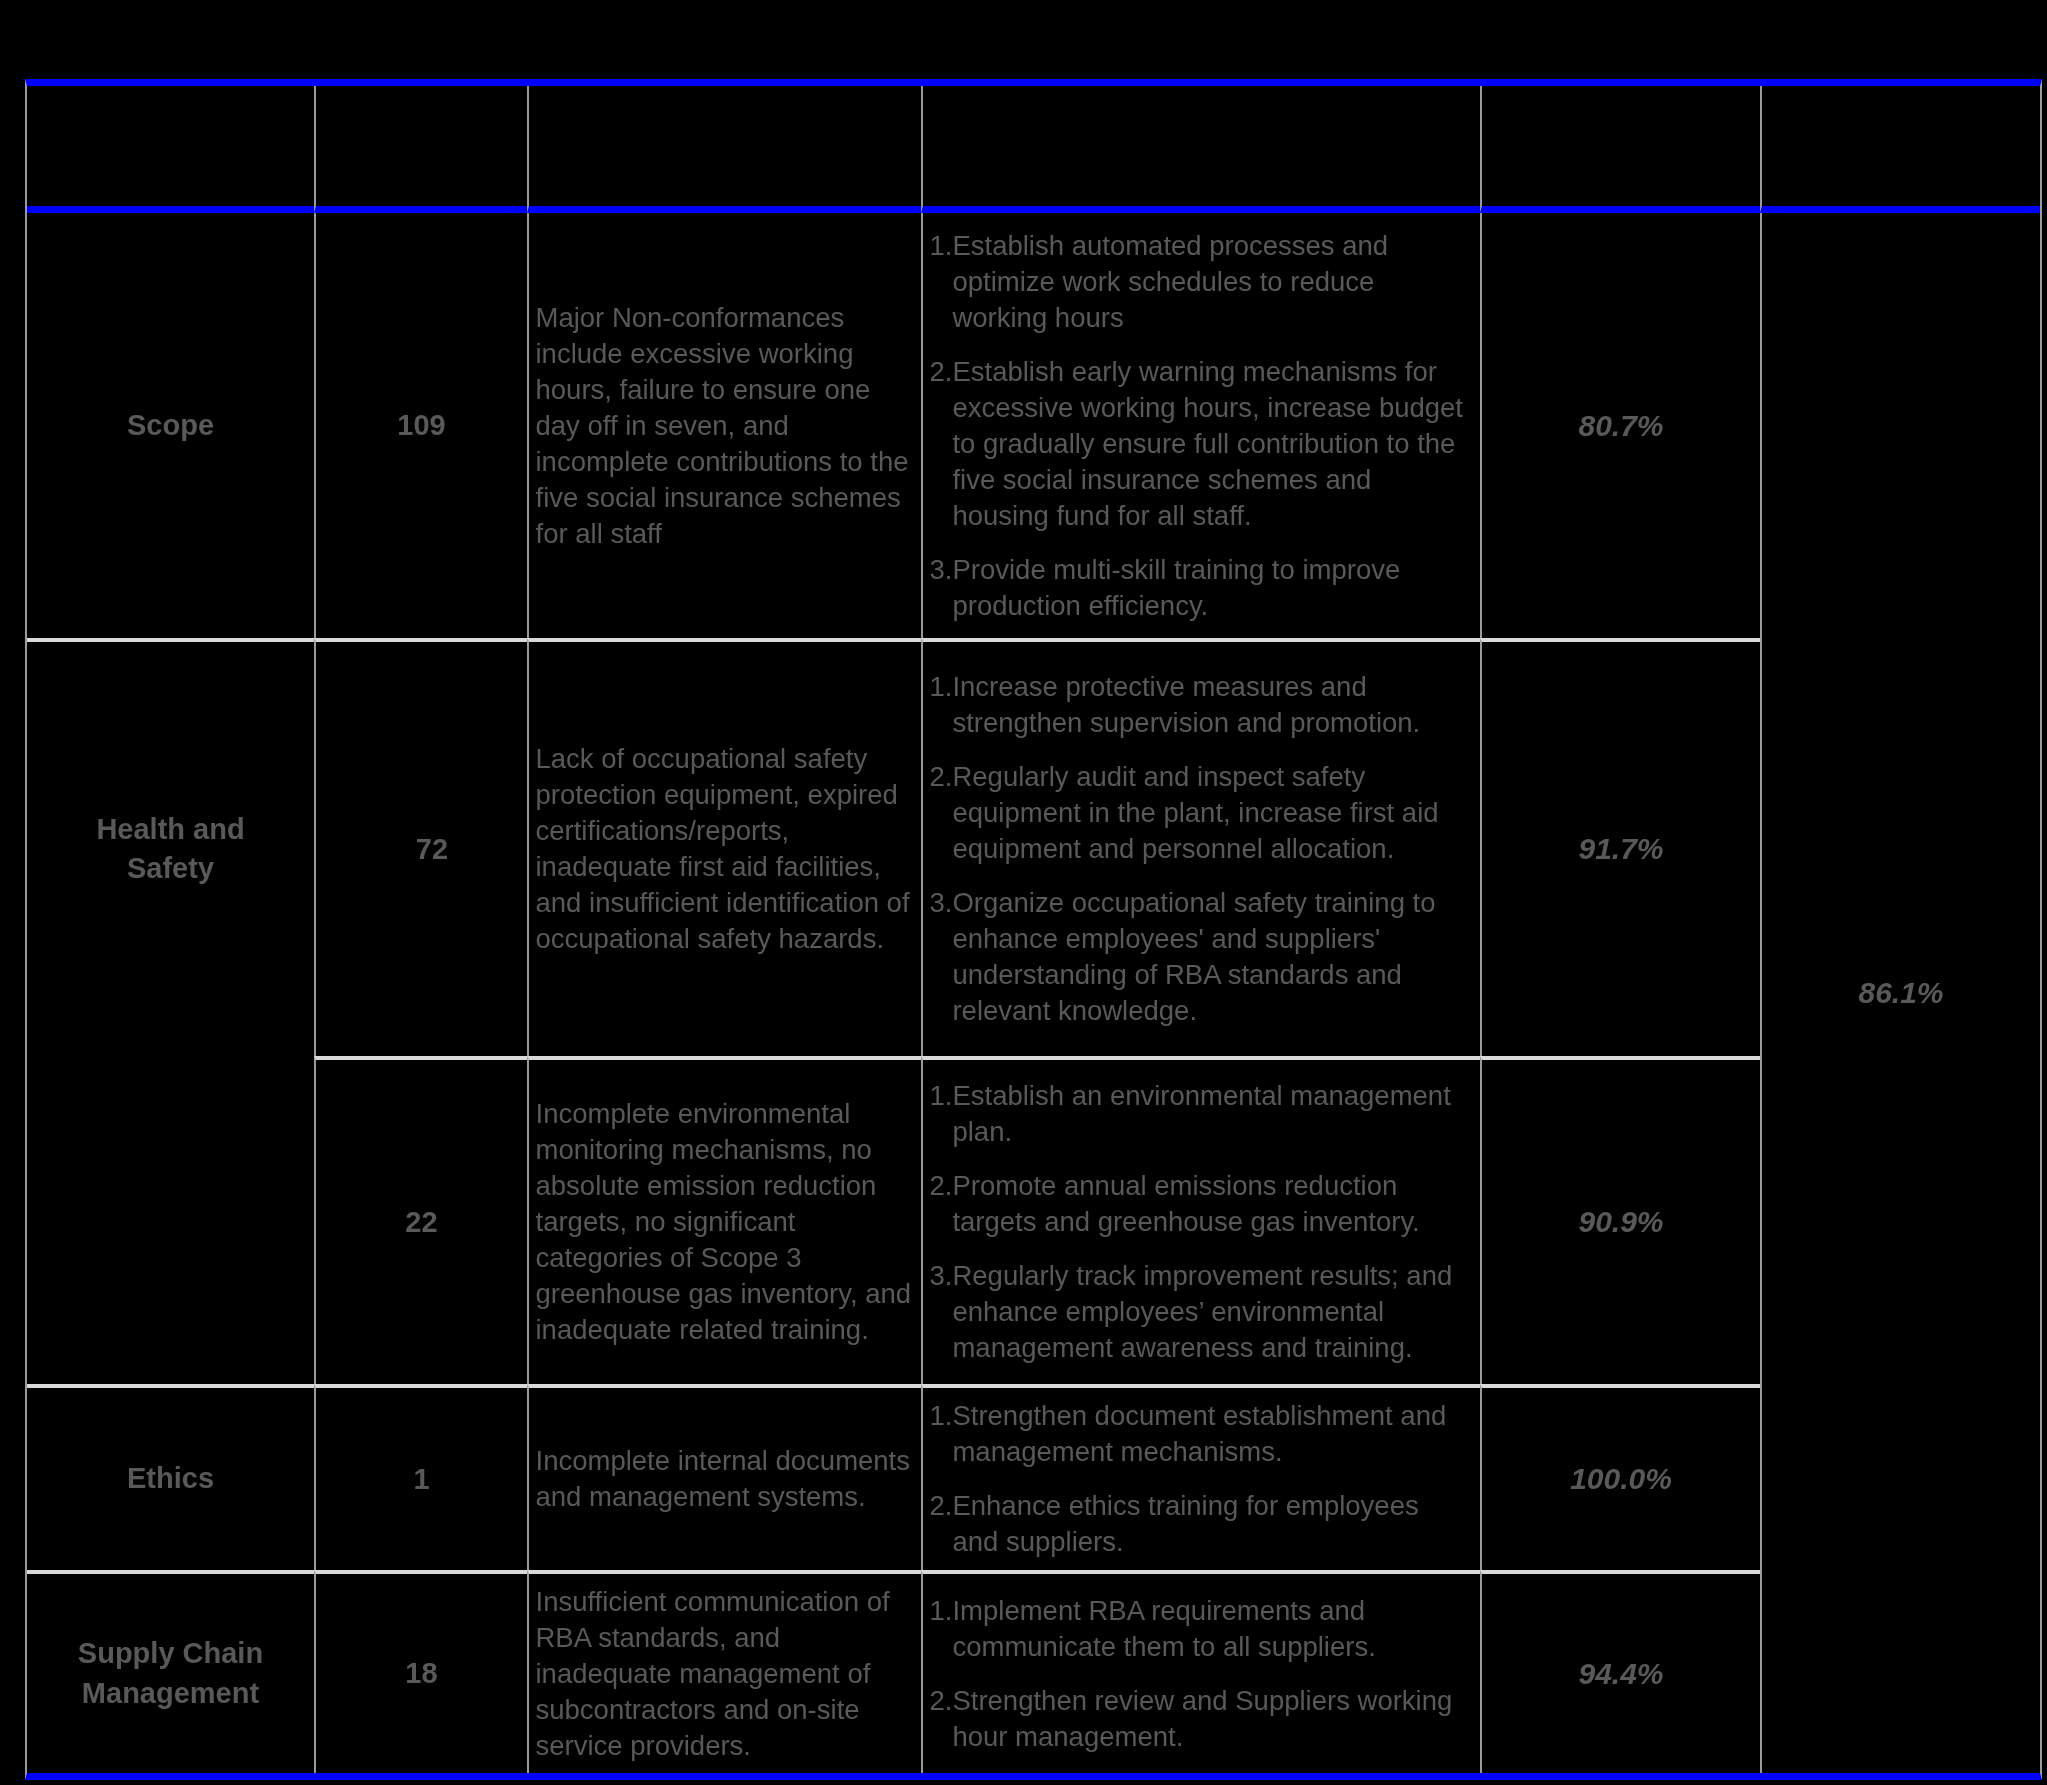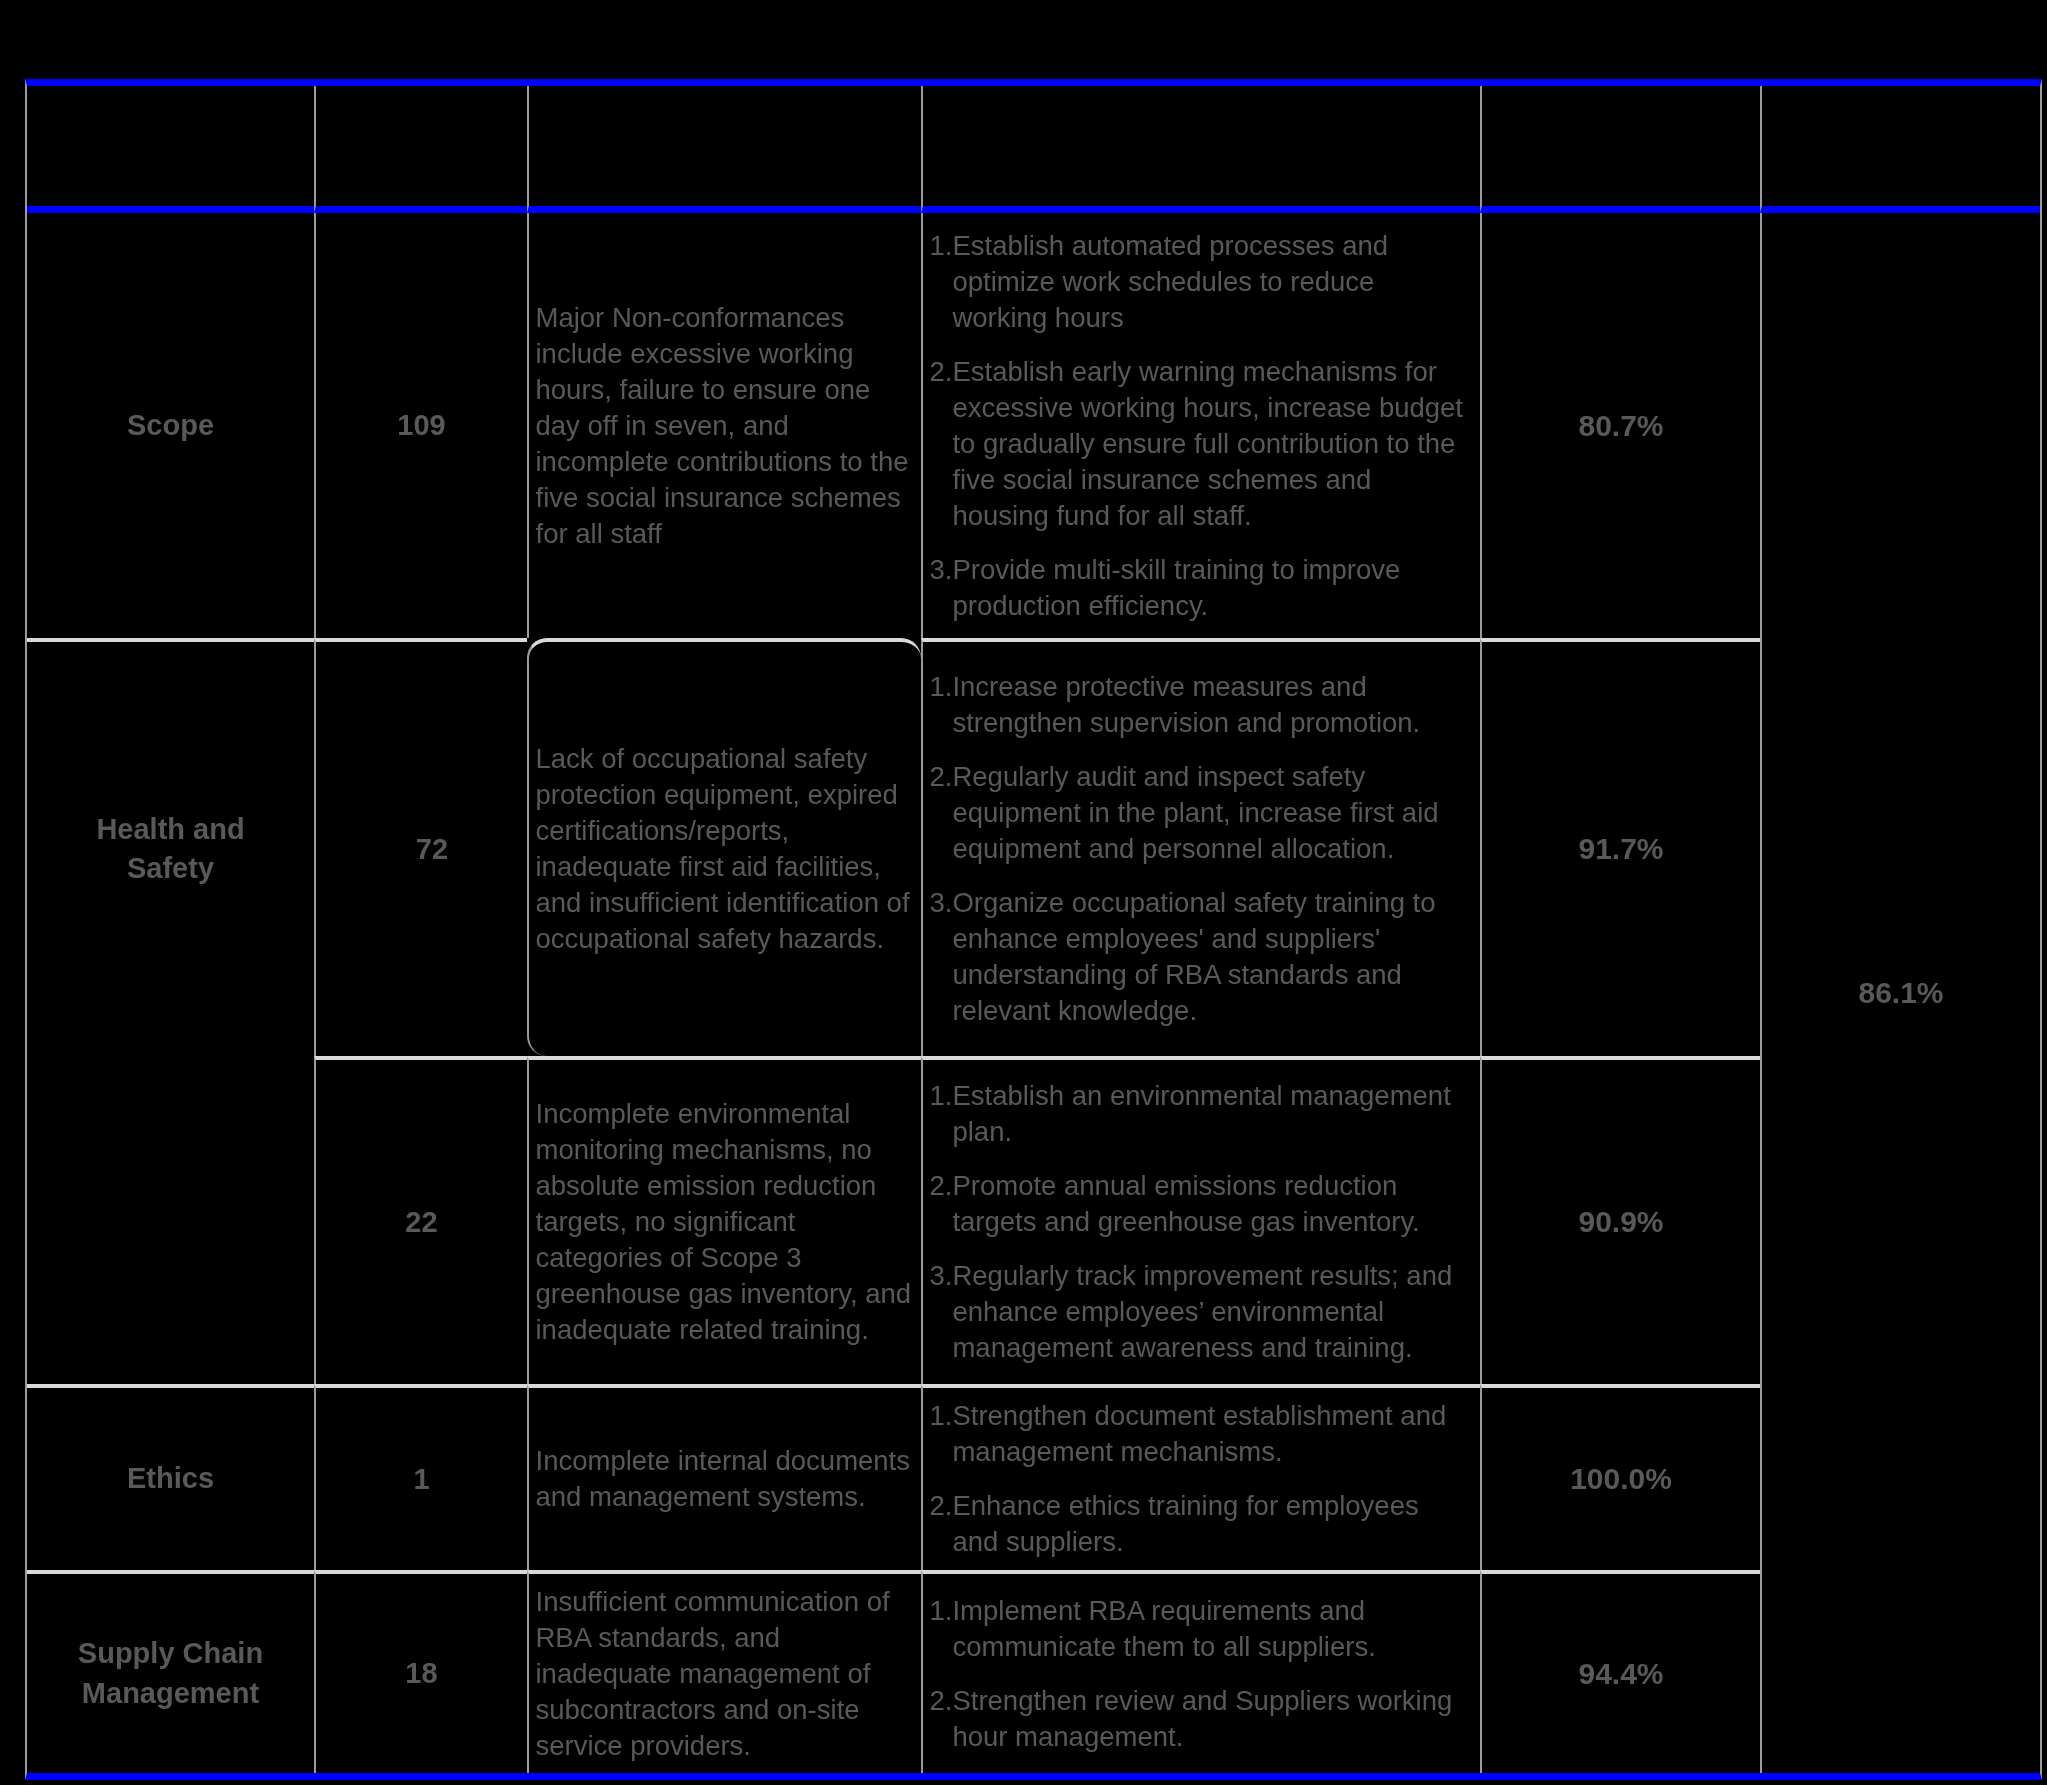--- a/index.html
+++ b/index.html
@@ -36,21 +36,21 @@
   .hdr{border-bottom:7.3px solid var(--blue);}
   .sep{border-top:4.9px solid var(--hline);}
   .center{align-items:center;text-align:center;}
   .cat{font-size:29px;font-weight:bold;line-height:1.35;padding:0 42px;}
   .cnt{font-size:29px;font-weight:bold;}
   .desc{font-size:27.5px;line-height:36px;padding:4.9px 8px 4.9px 6.5px;text-align:left;}
   .act{font-size:27.5px;line-height:36px;padding:4.9px 13px 4.9px 6.5px;display:flex;flex-direction:column;justify-content:center;gap:18px;text-align:left;}
   .action{display:flex;align-items:flex-start;}
   .action .n{white-space:pre;}
   .action .t{flex:1;}
-  .pct{font-size:30px;font-weight:bold;}
+  .pct{font-size:30px;font-weight:bold;font-style:italic;}
 </style>
 </head>
 <body>
 
 <div class="stage">
   <div class="tbl" id="tbl">
       <div class="cell hdr center" style="grid-area: 1 / 1;"></div>
       <div class="cell hdr center vl" style="grid-area: 1 / 2;"></div>
       <div class="cell hdr center vl" style="grid-area: 1 / 3;"></div>
       <div class="cell hdr center vl" style="grid-area: 1 / 4;"></div>
@@ -73,21 +73,21 @@
 
   <div class="action">
     <span class="n">3.</span>
     <span class="t">Provide multi-skill training to improve production efficiency.</span>
   </div>
 </div>
   <div class="cell center pct vl" style="grid-area: 2 / 5;">80.7%</div>
 
   <div class="cell center cat sep" style="grid-area: 3 / 1;">Health and Safety</div>
   <div class="cell center cnt vl sep" style="grid-area: 3 / 2; padding-left: 21px;">72</div>
-  <div class="cell desc vl sep" style="grid-area: 3 / 3; border-radius: 20px;">Lack of occupational safety protection equipment, expired certifications/reports, inadequate first aid facilities, and insufficient identification of occupational safety hazards.</div>
+  <div class="cell desc vl sep" style="grid-area: 3 / 3;">Lack of occupational safety protection equipment, expired certifications/reports, inadequate first aid facilities, and insufficient identification of occupational safety hazards.</div>
   <div class="cell act vl sep" style="grid-area: 3 / 4;">
   <div class="action">
     <span class="n">1.</span>
     <span class="t">Increase protective measures and strengthen supervision and promotion.</span>
   </div>
 
   <div class="action">
     <span class="n">2.</span>
     <span class="t">Regularly audit and inspect safety equipment in the plant, increase first aid equipment and personnel allocation.</span>
   </div>

